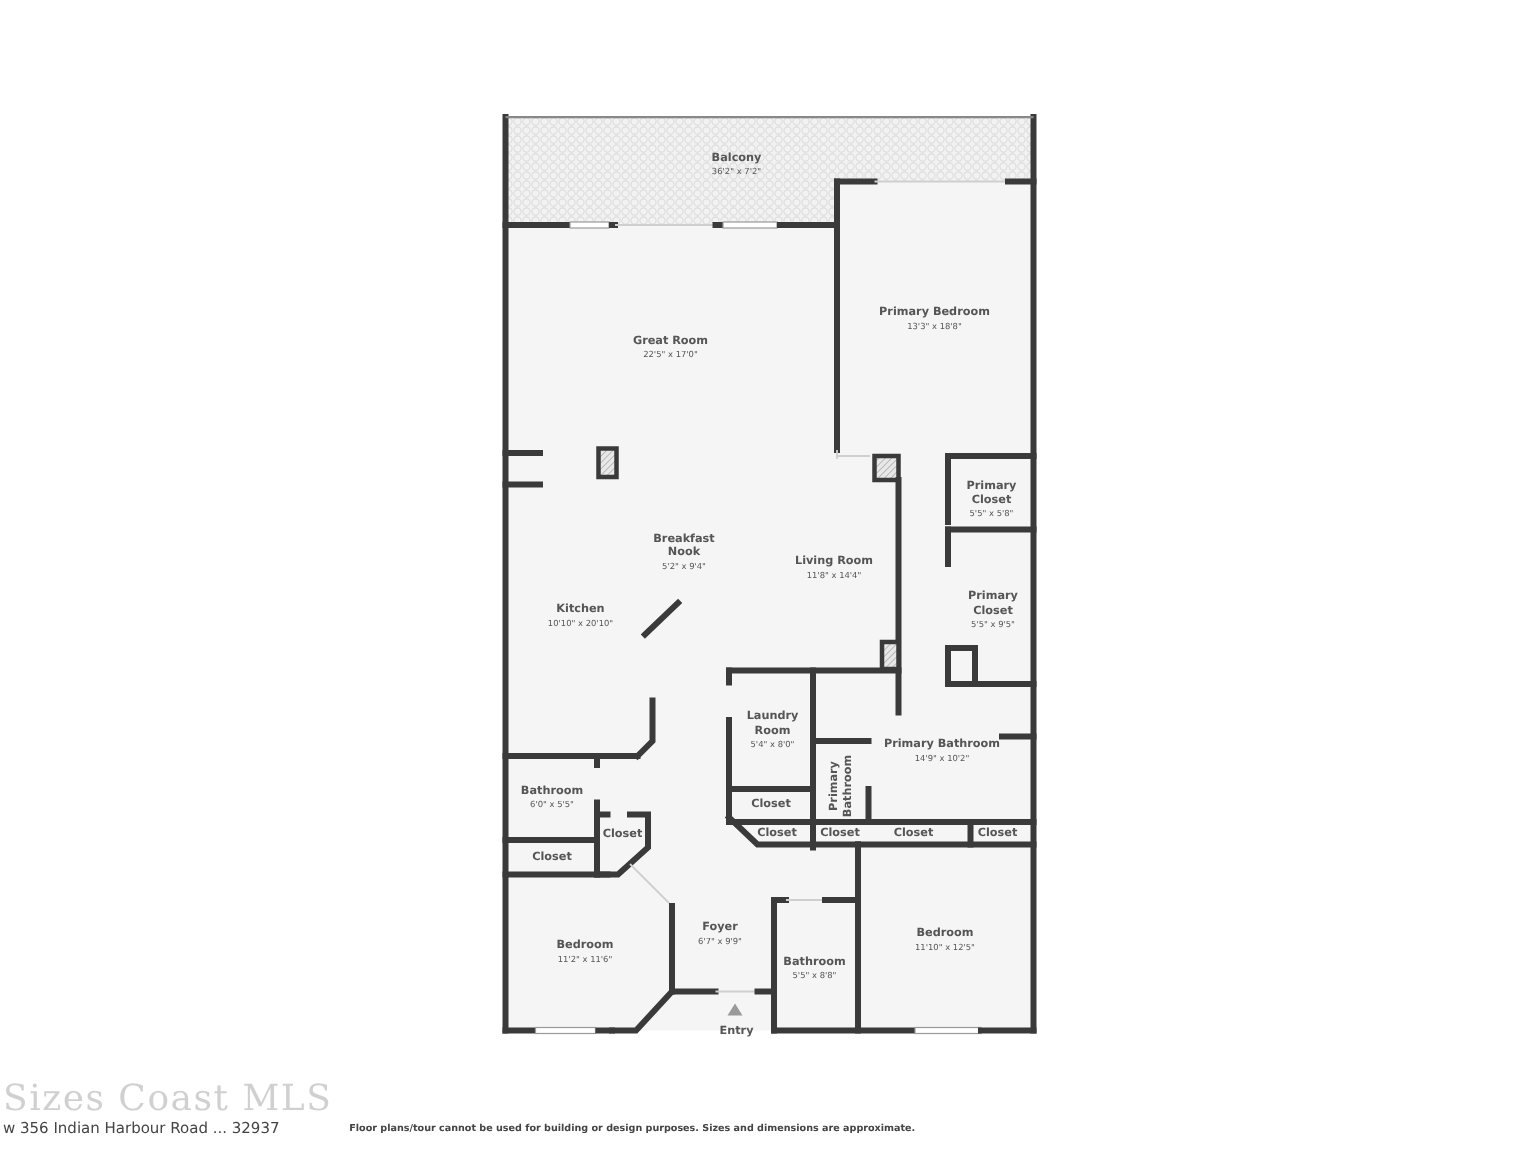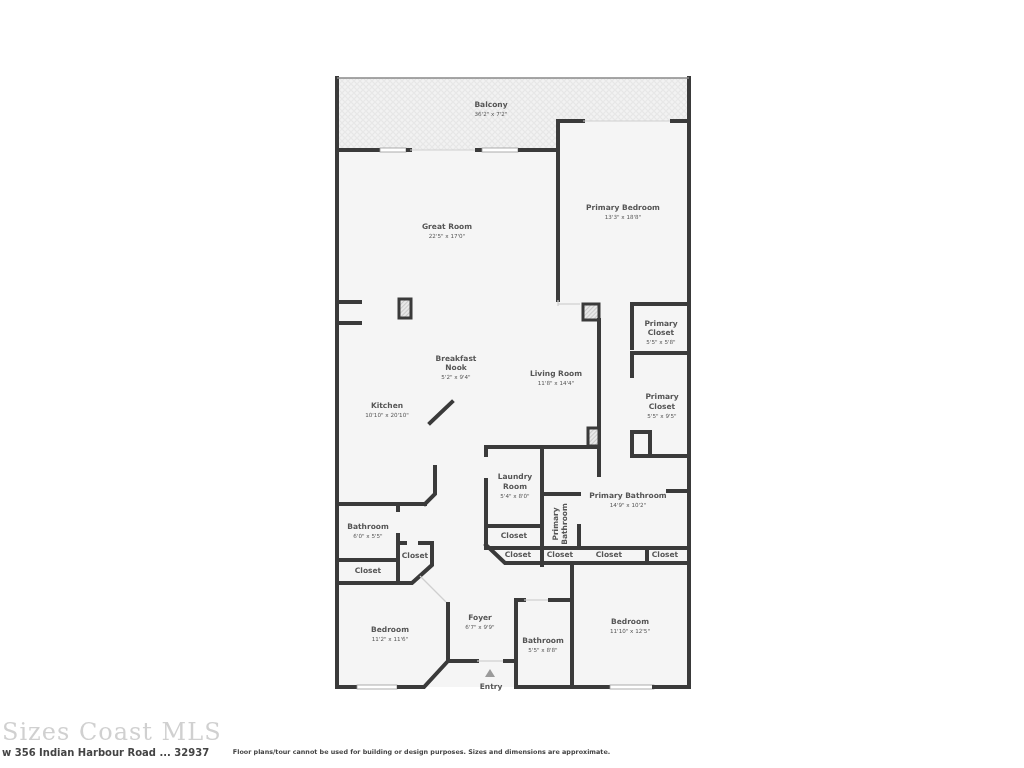--- a/index.html
+++ b/index.html
@@ -3,21 +3,21 @@
 <meta charset="utf-8">
 <style>
   html,body{margin:0;padding:0;background:#ffffff;}
   body{width:1024px;height:768px;position:relative;overflow:hidden;font-family:"DejaVu Sans","Liberation Sans",sans-serif;}
   #plan{position:absolute;left:0;top:0;width:1024px;height:768px;}
   .wall{stroke:#3a3a3a;stroke-width:4;fill:none;stroke-linecap:square;}
   .thin{stroke:#cfcfcf;stroke-width:1.2;fill:none;}
   .rlabel{font-family:"DejaVu Sans","Liberation Sans",sans-serif;font-size:7.5px;font-weight:bold;fill:#555;text-anchor:middle;}
   .rdim{font-family:"DejaVu Sans","Liberation Sans",sans-serif;font-size:5.6px;fill:#555;text-anchor:middle;}
   .watermark{position:absolute;left:2px;top:718px;font-family:"DejaVu Serif","Liberation Serif",serif;font-size:24px;color:rgba(120,120,120,0.35);letter-spacing:1px;white-space:nowrap;}
-  .address{position:absolute;left:2px;top:747px;font-family:"DejaVu Sans","Liberation Sans",sans-serif;font-size:10px;font-weight:bold;color:#444;white-space:nowrap;}
+  .address{position:absolute;left:2px;top:747px;font-family:"DejaVu Sans","Liberation Sans",sans-serif;font-size:10px;font-weight:normal;color:#444;white-space:nowrap;}
   .disclaimer{position:absolute;left:0;width:843px;top:748px;text-align:center;font-family:"DejaVu Sans","Liberation Sans",sans-serif;font-size:6.4px;font-weight:bold;color:#444;}
 </style>
 </head>
 <body>
 
 <svg id="plan" viewBox="0 0 1024 768" xmlns="http://www.w3.org/2000/svg">
   <defs>
     <pattern id="tile" width="6" height="6" patternUnits="userSpaceOnUse">
       <rect width="6" height="6" fill="#f2f2f2"></rect>
       <circle cx="3" cy="3" r="2.4" fill="none" stroke="#dcdcdc" stroke-width="0.7"></circle>

